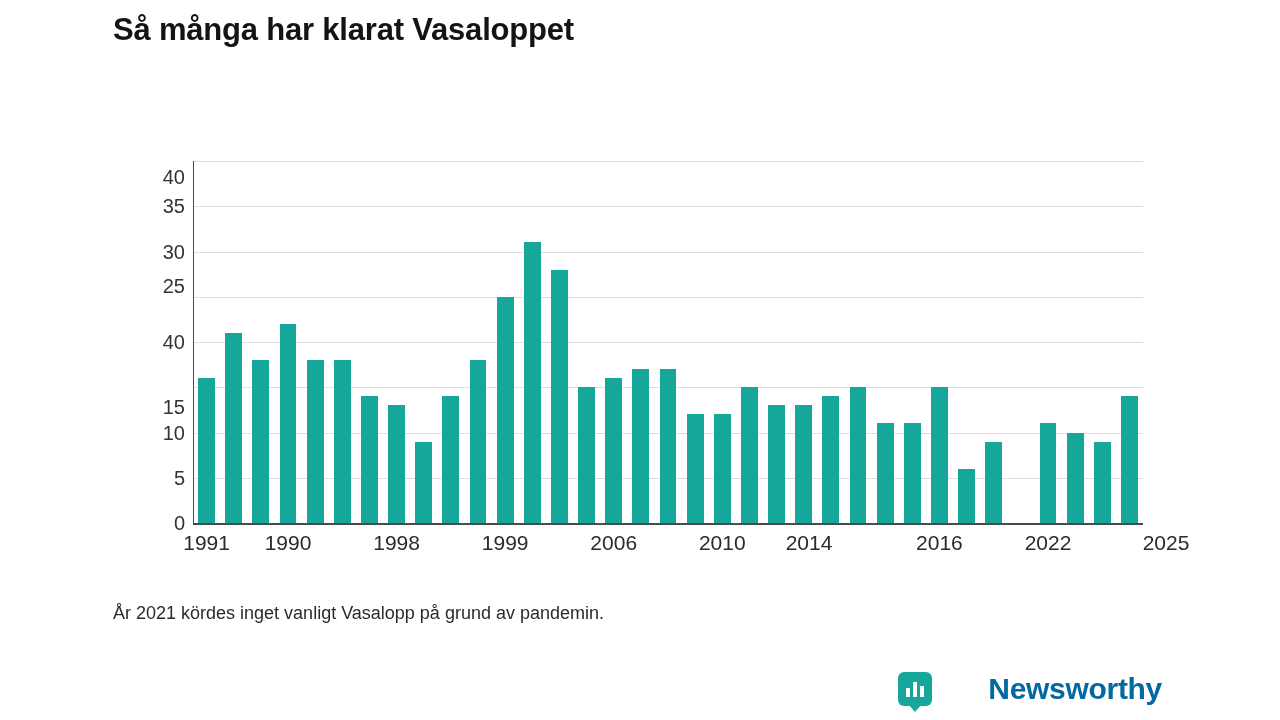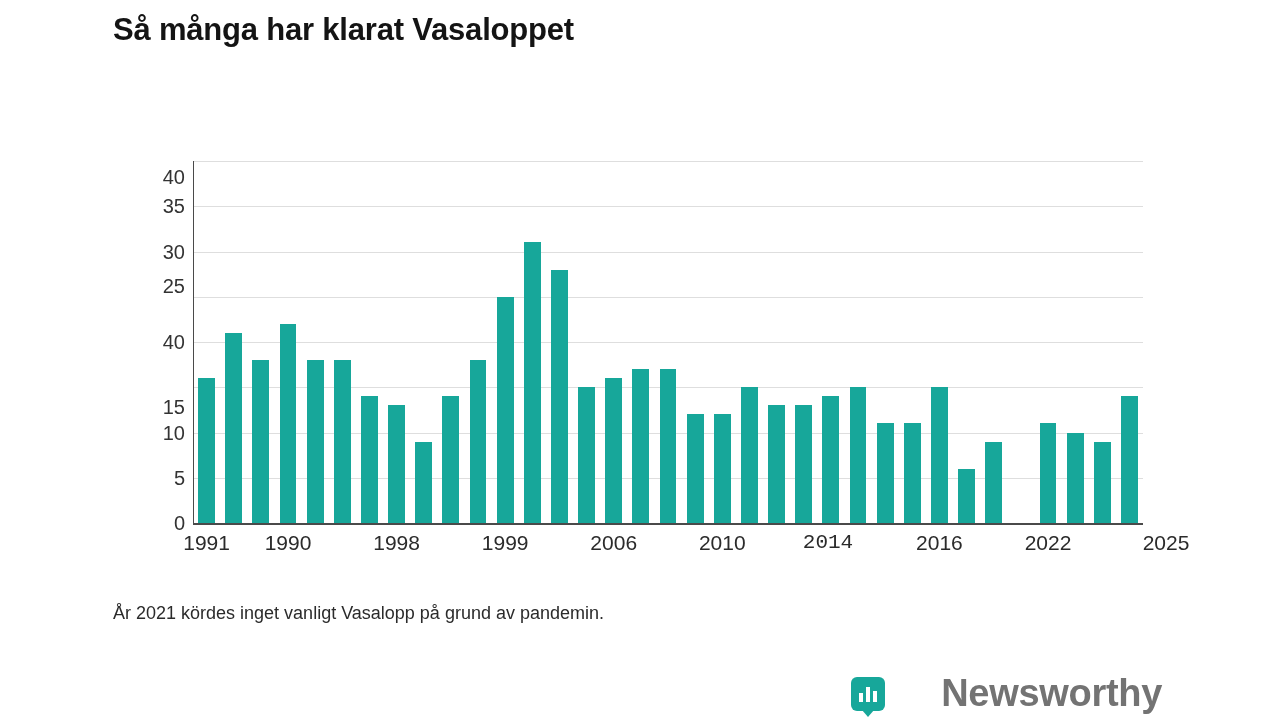--- a/index.html
+++ b/index.html
@@ -153,23 +153,23 @@
   .logo-mark .b {
     position: absolute;
     bottom: 9px;
     width: 4px;
     background: #ffffff;
   }
   .logo-mark .b1 { left: 8px; height: 9px; }
   .logo-mark .b2 { left: 15px; height: 15px; }
   .logo-mark .b3 { left: 22px; height: 11px; }
   .logo-text {
-    font-size: 38px;
+    font-size: 30px;
     font-weight: bold;
-    color: #737373;
+    color: #0369a1;
     letter-spacing: -0.3px;
     margin-left: 46px;
   }
 </style>
 </head>
 <body>
 
 <div class="page">
 
   <div class="title">Så många har klarat Vasaloppet</div>
@@ -236,21 +236,21 @@
       <div class="axis-left"></div>
       <div class="axis-base"></div>
     </div>
     <div class="xlabels" id="xlabels">
         <div class="xtick" style="left: 13.5714px;">1991</div>
         <div class="xtick" style="left: 95px;">1990</div>
         <div class="xtick" style="left: 203.571px;">1998</div>
         <div class="xtick" style="left: 312.143px;">1999</div>
         <div class="xtick" style="left: 420.714px;">2006</div>
         <div class="xtick" style="left: 529.286px;">2010</div>
-        <div class="xtick" style="left: 635px; font-family: Liberation Mono, monospace;">2014</div>
+        <div class="xtick" style="left: 616px;">2014</div>
         <div class="xtick" style="left: 746.429px;">2016</div>
         <div class="xtick" style="left: 855px;">2022</div>
         <div class="xtick" style="left: 973px;">2025</div>
       </div>
   </div>
 
   <div class="note">År 2021 kördes inget vanligt Vasalopp på grund av pandemin.</div>
 
   <div class="logo">
     <div class="logo-mark">

